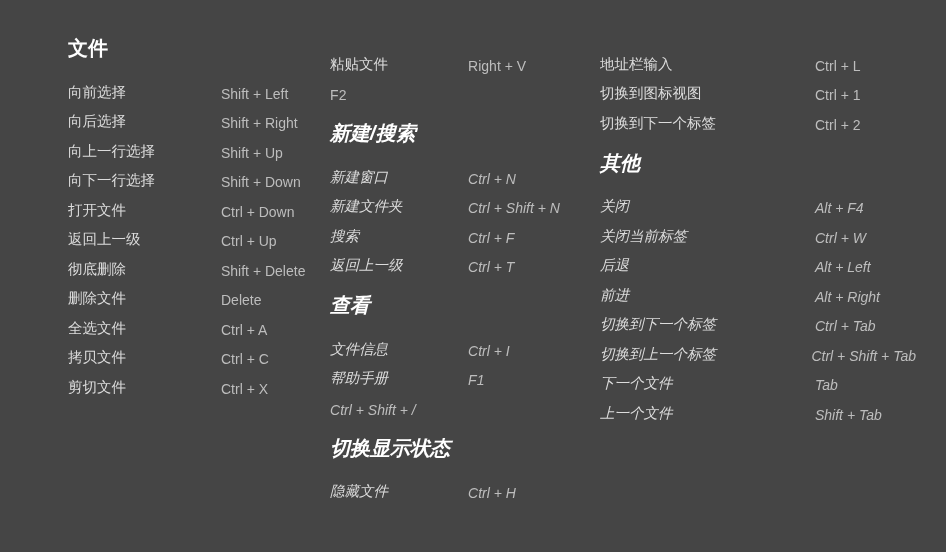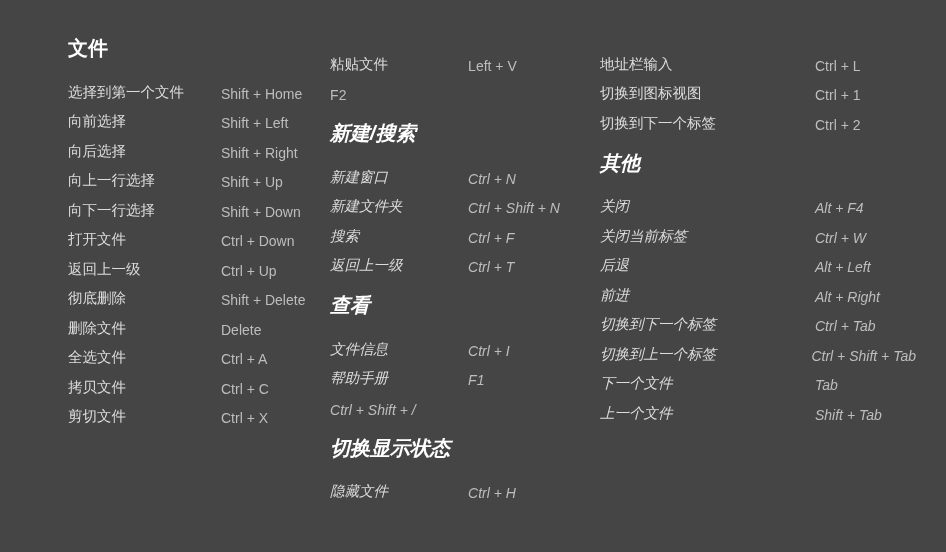--- a/index.html
+++ b/index.html
@@ -70,24 +70,20 @@
 </style>
 </head>
 <body>
 
 <div class="sheet">
 
   <div class="column col-1">
     <div class="group">
       <div class="group-title">文件</div>
       <div class="row">
-        <div class="name">选择到第一个文件</div>
-        <div class="keys">Shift + Home</div>
-      </div>
-      <div class="row">
         <div class="name">向前选择</div>
         <div class="keys">Shift + Left</div>
       </div>
       <div class="row">
         <div class="name">向后选择</div>
         <div class="keys">Shift + Right</div>
       </div>
       <div class="row">
         <div class="name">向上一行选择</div>
         <div class="keys">Shift + Up</div>
@@ -125,21 +121,21 @@
         <div class="keys">Ctrl + X</div>
       </div>
     </div>
   </div>
 
   <div class="column col-2">
     <div class="group">
       <div class="spacer-top"></div>
       <div class="row">
         <div class="name">粘贴文件</div>
-        <div class="keys">Left + V</div>
+        <div class="keys">Right + V</div>
       </div>
       <div class="row">
         <div class="keys">F2</div>
       </div>
     </div>
 
     <div class="group">
       <div class="group-title">新建/搜索</div>
       <div class="row">
         <div class="name">新建窗口</div>

